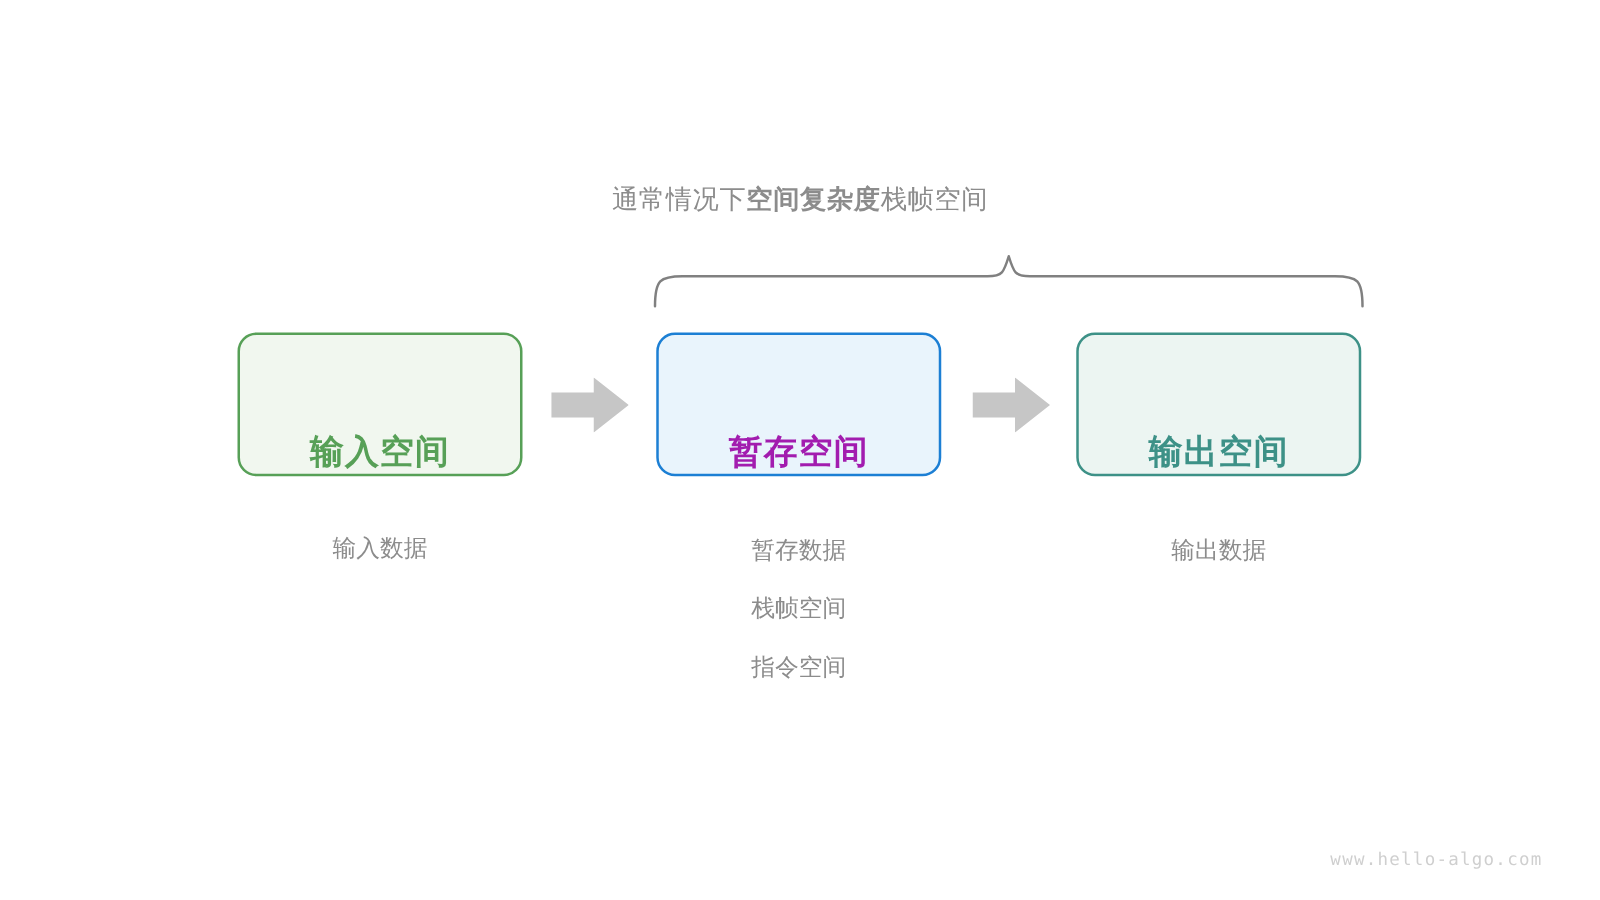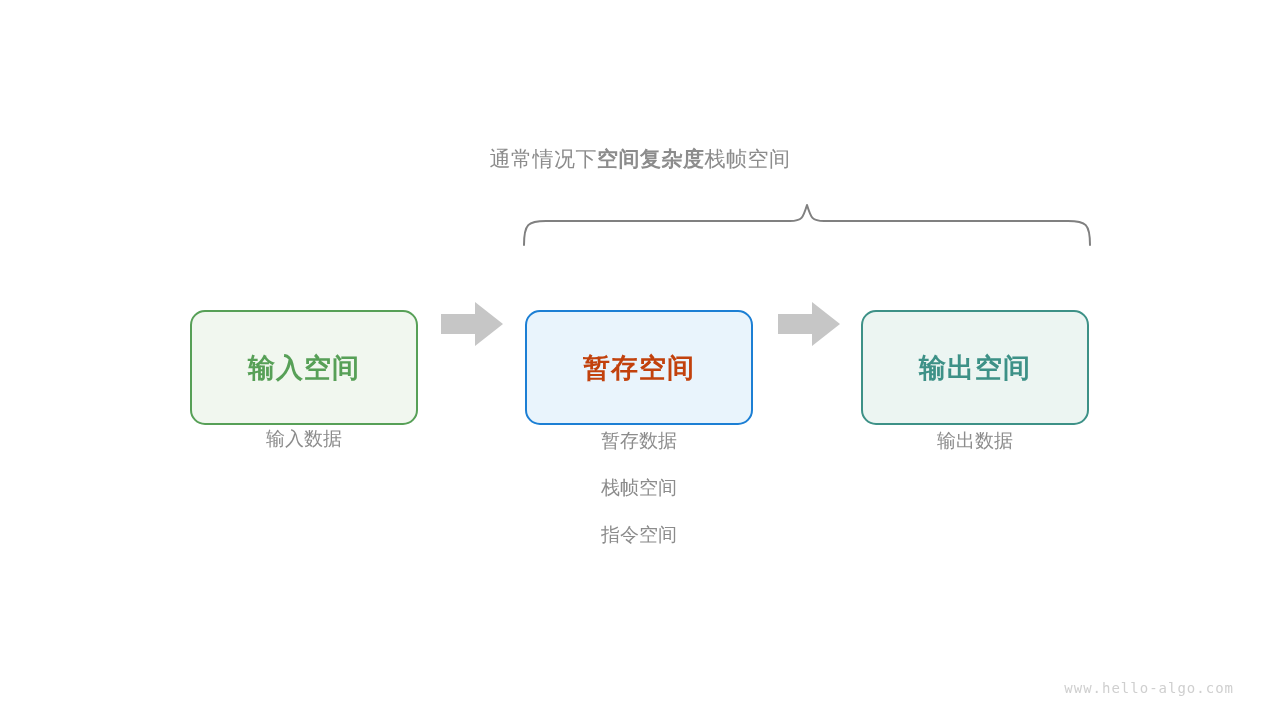--- a/index.html
+++ b/index.html
@@ -45,40 +45,39 @@
   }
 
   
   .box {
     position: absolute;
     box-sizing: border-box;
     border-radius: 15px;
     border-style: solid;
     border-width: 2px;
     display: flex;
-    align-items: center;
+    align-items: flex-end;
     justify-content: center;
     font-size: 27px;
     font-weight: 700;
     letter-spacing: 1px;
-    margin-top: 44px;
   }
   .box-input {
     left: 190px;  top: 266px;
     width: 228px; height: 115px;
     background: #f1f7ef;
     border-color: #57a057;
     color: #57a057;
   }
   .box-temp {
     left: 525px;  top: 266px;
     width: 228px; height: 115px;
     background: #e9f4fc;
     border-color: #1c7fd4;
-    color: #c2410c;
+    color: #a21caf;
   }
   .box-output {
     left: 861px;  top: 266px;
     width: 228px; height: 115px;
     background: #ecf5f2;
     border-color: #3d9187;
     color: #3d9187;
     font-family: Liberation Serif, serif;
   }
 

